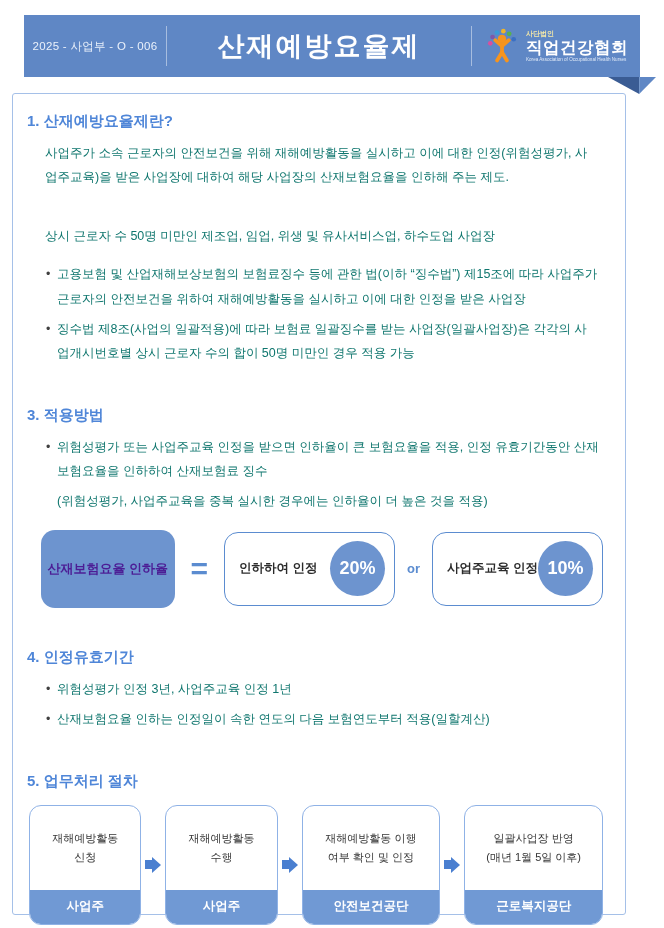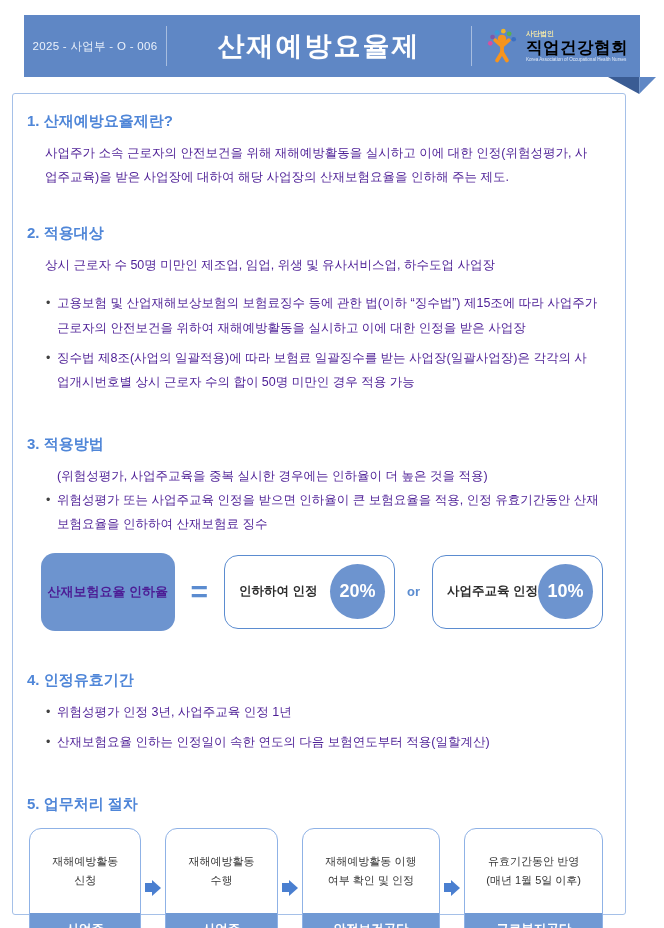--- a/index.html
+++ b/index.html
@@ -10,36 +10,36 @@
   .header{position:absolute;left:24px;top:15px;width:616px;height:62px;
           background:#5f87c5;display:flex;align-items:center;}
   .badge-zone{width:142px;display:flex;justify-content:center;}
   .badge{color:#eaf1fb;font-size:11.5px;letter-spacing:.3px;}
   .vdivider{width:1px;height:40px;background:rgba(255,255,255,.45);}
   .title-zone{flex:1;text-align:center;}
   .page-title{color:#fff;font-size:27px;font-weight:bold;letter-spacing:2px;}
   .logo-zone{width:168px;display:flex;align-items:center;justify-content:center;gap:6px;}
   .logo-text{display:flex;flex-direction:column;line-height:1.15;}
   .org-type{color:#f5e9a8;font-size:7px;font-weight:bold;}
-  .org-name{color:#000000;font-size:16.5px;font-weight:bold;letter-spacing:.5px;}
+  .org-name{color:#ffffff;font-size:16.5px;font-weight:bold;letter-spacing:.5px;}
   .org-sub{color:#dfe9f7;font-size:4.6px;white-space:nowrap;}
   .fold{position:absolute;left:608px;top:77px;width:48px;height:17px;z-index:3;}
   .fold .dark{position:absolute;inset:0;background:#3a5c94;
               clip-path:polygon(0 0,65% 0,65% 100%);}
   .fold .med{position:absolute;inset:0;background:#5f87c5;
              clip-path:polygon(65% 0,100% 0,65% 100%);}
 
   
   .panel{position:absolute;left:12px;top:93px;width:614px;height:822px;
          box-sizing:border-box;border:1.5px solid #a5c0e8;border-radius:3px;
          background:#fff;padding:18px 22px 0 14px;}
 
   .sec-heading{color:#4f86d8;font-size:15px;font-weight:bold;margin:0 0 10px 0;}
   .sec{margin-bottom:0;}
-  .body-text{font-size:12.5px;line-height:1.95;color:#4c1d95;}
+  .body-text{font-size:12.5px;line-height:1.95;color:#0f766e;}
   .para{padding-left:18px;padding-right:4px;}
   .lead{padding-left:18px;margin-bottom:14px;}
   .bullet{position:relative;padding-left:30px;padding-right:4px;margin-bottom:6px;}
   .bullet::before{content:"\2022";position:absolute;left:19px;top:0;color:#404040;}
   .note{padding-left:30px;padding-right:4px;}
 
   .gap-lg{height:34px;}
 
   
   .formula{display:flex;align-items:center;margin:16px 0 6px 14px;}
@@ -117,32 +117,31 @@
 <div class="panel">
 
   <div class="sec">
     <div class="sec-heading">1. 산재예방요율제란?</div>
     <div class="body-text para">사업주가 소속 근로자의 안전보건을 위해 재해예방활동을 실시하고 이에 대한 인정(위험성평가, 사업주교육)을 받은 사업장에 대하여 해당 사업장의 산재보험요율을 인하해 주는 제도.</div>
   </div>
 
   <div class="gap-lg"></div>
 
   <div class="sec">
-    <div class="sec-heading">2. 적용대상</div>
     <div class="body-text lead">상시 근로자 수 50명 미만인 제조업, 임업, 위생 및 유사서비스업, 하수도업 사업장</div>
     <div class="body-text bullet">고용보험 및 산업재해보상보험의 보험료징수 등에 관한 법(이하 “징수법”) 제15조에 따라 사업주가 근로자의 안전보건을 위하여 재해예방활동을 실시하고 이에 대한 인정을 받은 사업장</div>
     <div class="body-text bullet">징수법 제8조(사업의 일괄적용)에 따라 보험료 일괄징수를 받는 사업장(일괄사업장)은 각각의 사업개시번호별 상시 근로자 수의 합이 50명 미만인 경우 적용 가능</div>
   </div>
 
   <div class="gap-lg"></div>
 
   <div class="sec">
     <div class="sec-heading">3. 적용방법</div>
+    <div class="body-text bullet">위험성평가 또는 사업주교육 인정을 받으면 인하율이 큰 보험요율을 적용, 인정 유효기간동안 산재보험요율을 인하하여 산재보험료 징수</div>
     <div class="body-text note">(위험성평가, 사업주교육을 중복 실시한 경우에는 인하율이 더 높은 것을 적용)</div>
-    <div class="body-text bullet">위험성평가 또는 사업주교육 인정을 받으면 인하율이 큰 보험요율을 적용, 인정 유효기간동안 산재보험요율을 인하하여 산재보험료 징수</div>
 
     <div class="formula">
       <div class="result-box">산재보험요율 인하율</div>
       <div class="equals">=</div>
       <div class="opt-box">
         <span class="opt-label">인하하여 인정</span>
         <span class="opt-circle">20%</span>
       </div>
       <div class="or">or</div>
       <div class="opt-box">
@@ -186,20 +185,20 @@
       <div class="step w2">
         <div class="step-title">재해예방활동 이행
 여부 확인 및 인정</div>
         <div class="step-actor">안전보건공단</div>
       </div>
       <div class="arrow">
           <span class="stem"></span>
           <span class="head"></span>
         </div>
       <div class="step w2">
-        <div class="step-title">유효기간동안 반영
+        <div class="step-title">일괄사업장 반영
 (매년 1월 5일 이후)</div>
         <div class="step-actor">근로복지공단</div>
       </div>
     </div>
   </div>
 
 </div>
 
 </body></html>

